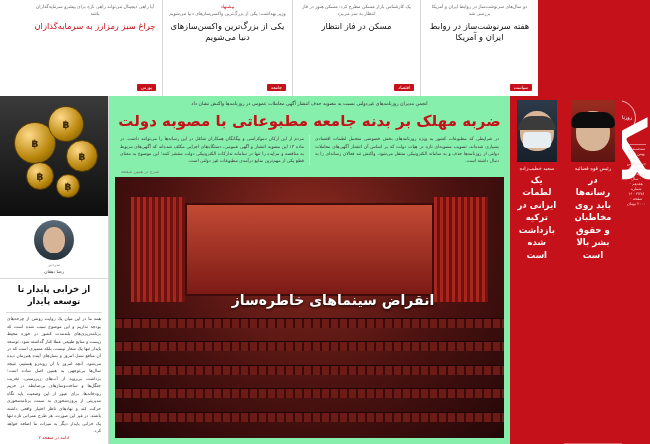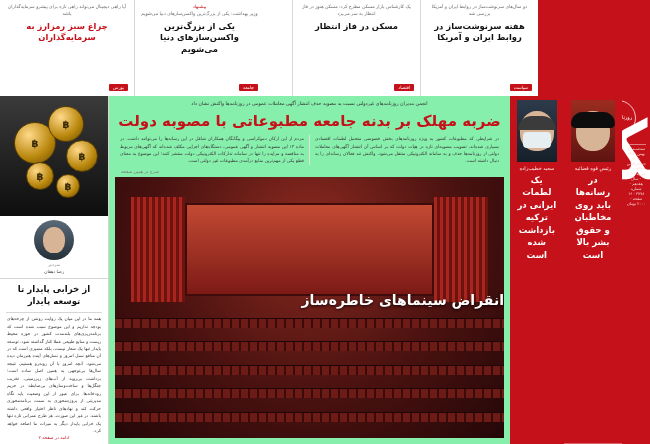--- a/index.html
+++ b/index.html
@@ -33,34 +33,34 @@
     background:#fff;
   }
   .tcell:last-child{border-left:none;}
   .kicker{
     font-size:4.6px;line-height:1.5;
     color:#6a6a6a;text-align:center;
     margin-bottom:3px;
   }
   .tl-head{
     font-size:8.4px;line-height:1.38;
-    font-weight:bold;color:#111;text-align:center;
+    font-weight:normal;color:#111;text-align:center;
     letter-spacing:0;
   }
   .tl-head.red{color:#c5121a;}
   .taglabel{
     position:absolute;bottom:5px;right:6px;
     background:#c5121a;color:#fff;
     font-size:4.4px;padding:1px 4px;border-radius:1px;
   }
   .sectionlabel{
     font-size:4.6px;color:#c5121a;text-align:center;margin-bottom:2px;
   }
   .w2{width:118px;}
-  .w3{width:128px;margin-left:28px;}
+  .w3{width:128px;}
   .w4{width:130px;align-items:center;}
   .w5{width:134px;}
 
   
   .masthead{
     position:absolute;top:0;right:0;width:140px;height:96px;
     background:#c5121a;
   }
 
   
@@ -189,21 +189,21 @@
   }
   .curtainL{left:4%;}
   .curtainR{right:4%;}
   .seatrow{
     position:absolute;left:0;right:0;height:9px;
     background:repeating-linear-gradient(90deg,#6d1b16 0 7px,#3b0b0a 7px 9px);
     border-top:1px solid #220606;
   }
   .photoCaption{
     position:absolute;left:0;right:0;top:44%;
-    color:#fff;
+    text-align:center;color:#fff;
     font-size:14px;font-weight:bold;
     text-shadow:0 1px 3px rgba(0,0,0,.85);
     padding-left:47px;
   }
 
   
   .colLeft{
     width:108px;background:#ffffff;
     display:flex;flex-direction:column;
   }

